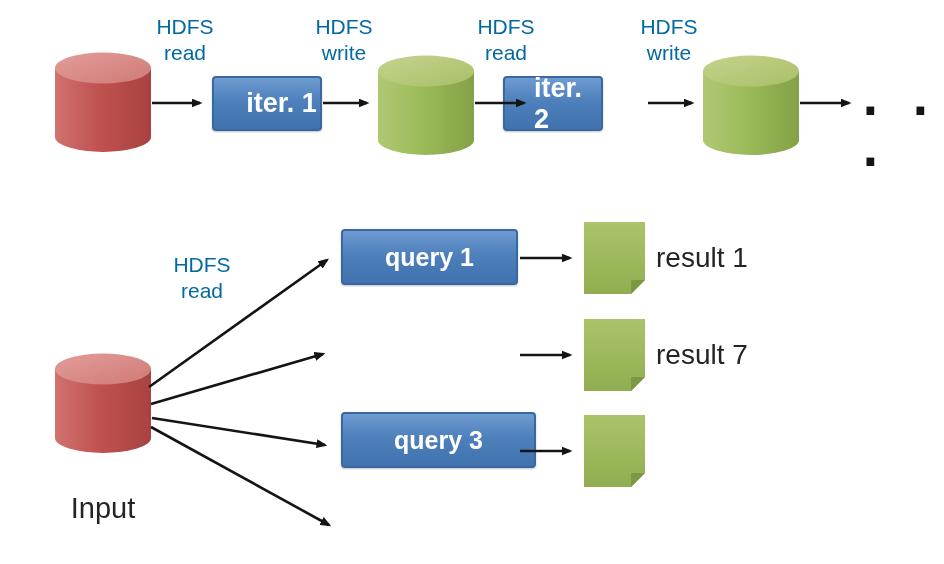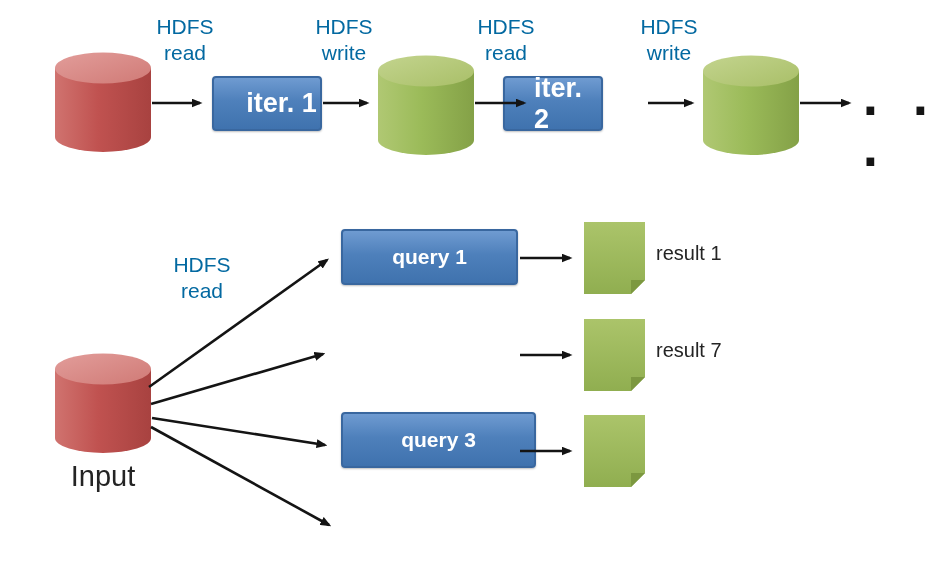--- a/index.html
+++ b/index.html
@@ -25,26 +25,27 @@
     line-height: 26px;
     color: #0369a1;
     white-space: pre-line;
     letter-spacing: 0px;
   }
   .caption {
     position: absolute;
     color: #242424;
     font-size: 29px;
     text-align: center;
+    margin-top: 32px;
   }
   .result-label {
     position: absolute;
     left: 656px;
     width: 140px;
-    font-size: 20px;
+    font-size: 28px;
     color: #242424;
     text-align: left;
   }
   .ellipsis {
     position: absolute;
     left: 862px;
     top: 74px;
     font-size: 44px;
     font-weight: bold;
     letter-spacing: 9px;
@@ -60,21 +61,21 @@
     border-radius: 4px;
     box-sizing: border-box;
     display: flex;
     align-items: center;
     justify-content: center;
     color: #ffffff;
     font-weight: bold;
     box-shadow: 0 1px 2px rgba(0,0,0,0.25);
   }
   .iter-box { font-size: 27px; padding-left: 29px; }
-  .query-box { font-size: 21px; }
+  .query-box { font-size: 25px; }
 
   svg.shape { position: absolute; overflow: visible; }
   #arrow-layer {
     position: absolute;
     left: 0; top: 0;
     width: 944px; height: 564px;
     pointer-events: none;
   }
 </style>
 </head>

